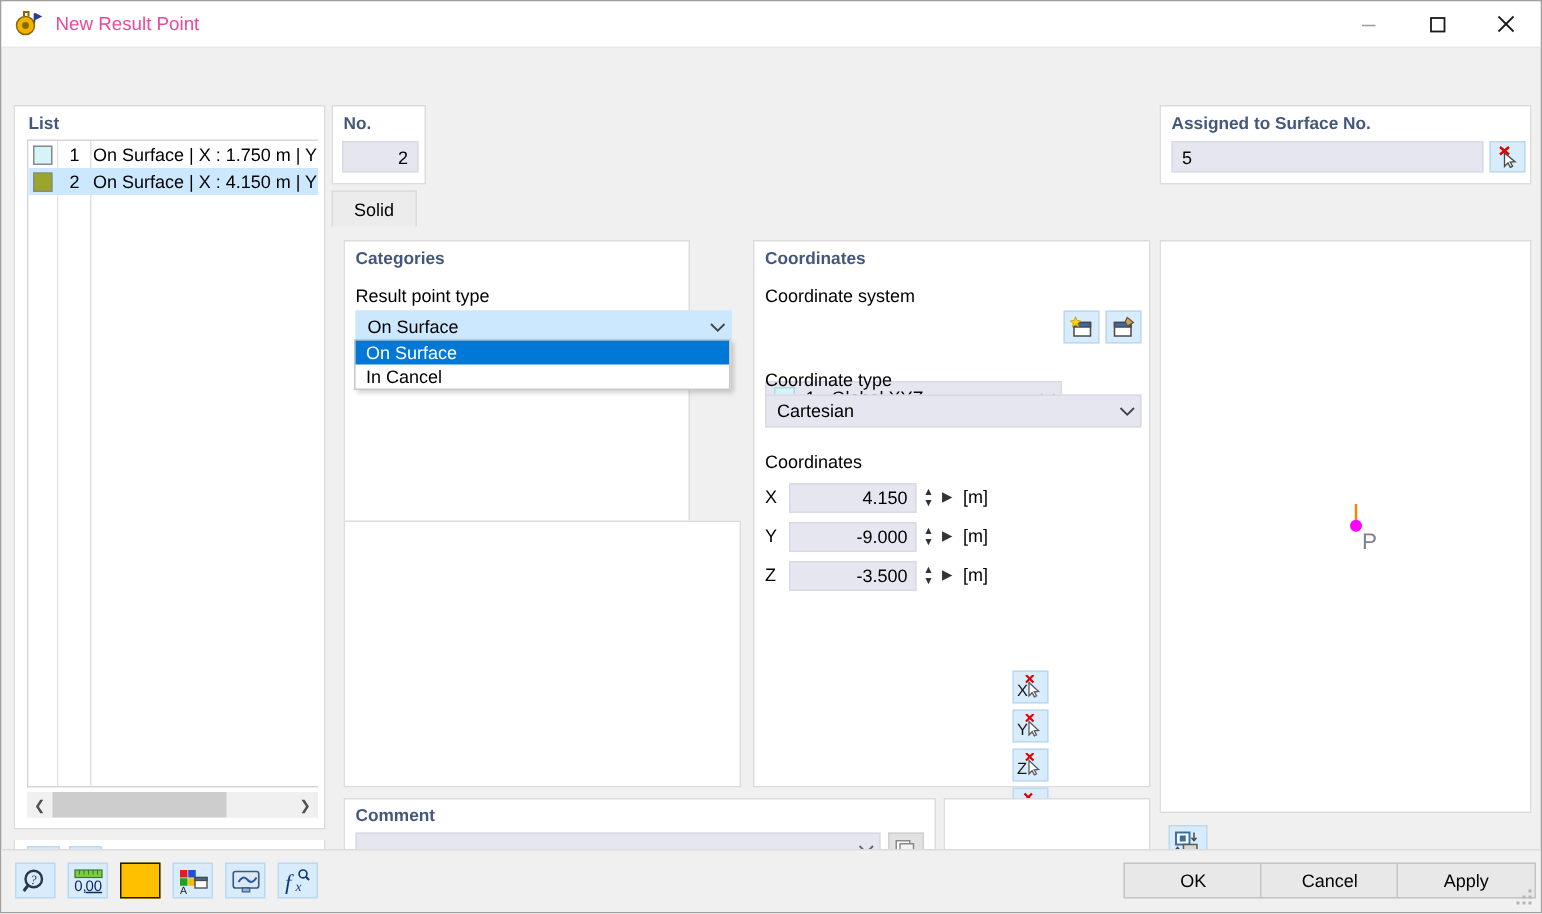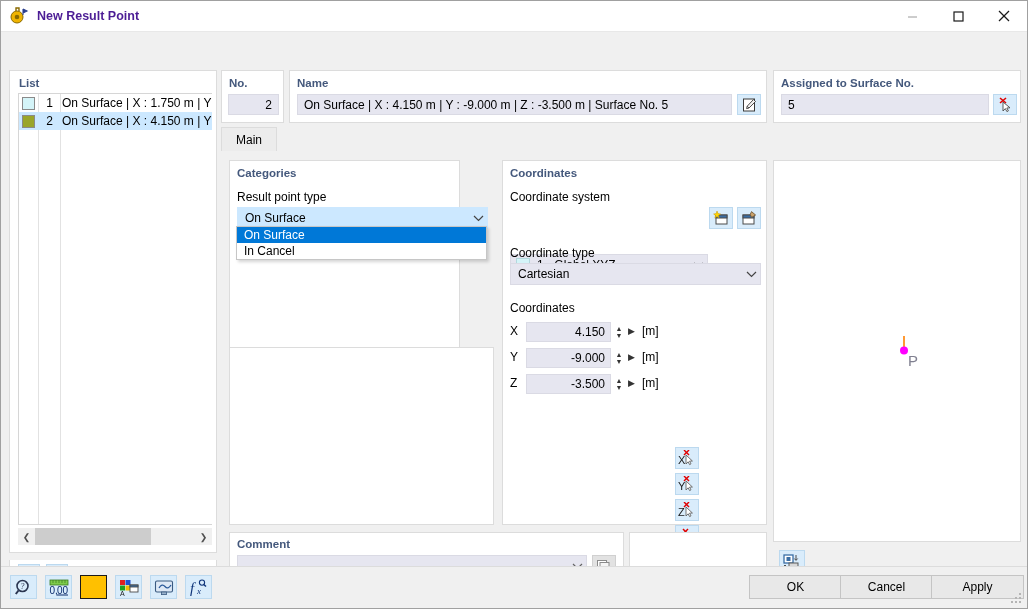--- a/index.html
+++ b/index.html
@@ -33,24 +33,23 @@
     border-bottom: 1px solid #e8e8e8;
   }
   .title-icon {
     width: 20px; height: 20px;
     margin-left: 8px; margin-right: 8px;
     position: relative;
     flex: 0 0 20px;
   }
   .title-text {
     font-size: 12.5px;
-    color: #4c1d95;
+    color: #ec4899;
     flex: 1 1 auto;
     white-space: nowrap;
-    font-weight: bold;
   }
   .win-btns { display: flex; height: 31px; }
   .win-btn {
     width: 46px; height: 31px;
     display: flex; align-items: center; justify-content: center;
     cursor: default;
   }
 
   
   .dialog-body {
@@ -482,46 +481,35 @@
           <line x1="15.5" y1="2" x2="2.5" y2="14" stroke="#e00000" stroke-width="3"></line>
         </svg>
       </div>
     </div>
 
     <div class="panel" id="no-panel">
       <div class="panel-title" id="no-title">No.</div>
       <div class="ro-field" id="no-field">2</div>
     </div>
 
-    <div class="panel" id="name-panel">
-      <div class="panel-title" id="name-title">Name</div>
-      <div class="ro-field" id="name-field">On Surface | X : 4.150 m | Y : -9.000 m | Z : -3.500 m | Surface No. 5</div>
-      <div id="name-edit-btn">
-        <svg width="15" height="14" viewBox="0 0 15 14">
-          <rect x="1.5" y="1" width="11" height="12" fill="#fff" stroke="#3a3a3a" stroke-width="1"></rect>
-          <path d="M11.5 1.5 L13.5 3.5 L7 10 L4.6 10.6 L5.2 8.2 Z" fill="#f2f2f2" stroke="#3a3a3a" stroke-width=".9"></path>
-          <line x1="5.2" y1="8.2" x2="7" y2="10" stroke="#3a3a3a" stroke-width=".8"></line>
-        </svg>
-      </div>
-    </div>
 
     <div class="panel" id="assign-panel">
       <div class="panel-title" id="assign-title">Assigned to Surface No.</div>
       <div class="ro-field" id="assign-field">5</div>
       <div id="assign-pick-btn">
         <svg width="16" height="15" viewBox="0 0 16 15">
           <line x1="3" y1="1" x2="9" y2="6" stroke="#e00000" stroke-width="1.6"></line>
           <line x1="9" y1="1" x2="3" y2="6" stroke="#e00000" stroke-width="1.6"></line>
           <path d="M6 5 L6 14 L8.3 11.6 L9.9 14.6 L11.4 13.8 L9.8 11 L13 10.8 Z" fill="#fff" stroke="#4a4a4a" stroke-width=".9"></path>
         </svg>
       </div>
     </div>
 
     <div class="tabstrip">
-      <div class="tab">Main</div>
+      <div class="tab">Solid</div>
     </div>
 
     <div class="panel" id="categories-panel">
       <div class="panel-title" id="categories-title">Categories</div>
       <div class="label" id="rpt-label">Result point type</div>
       <div class="combo open-field" style="left:7px; top:46px; width:251px;">
         <div class="cv">On Surface</div>
         <div class="carat">
           <svg width="11" height="8" viewBox="0 0 11 8">
               <path d="M1 2 L5.5 6.5 L10 2" fill="none" stroke="#444" stroke-width="1.2"></path>

